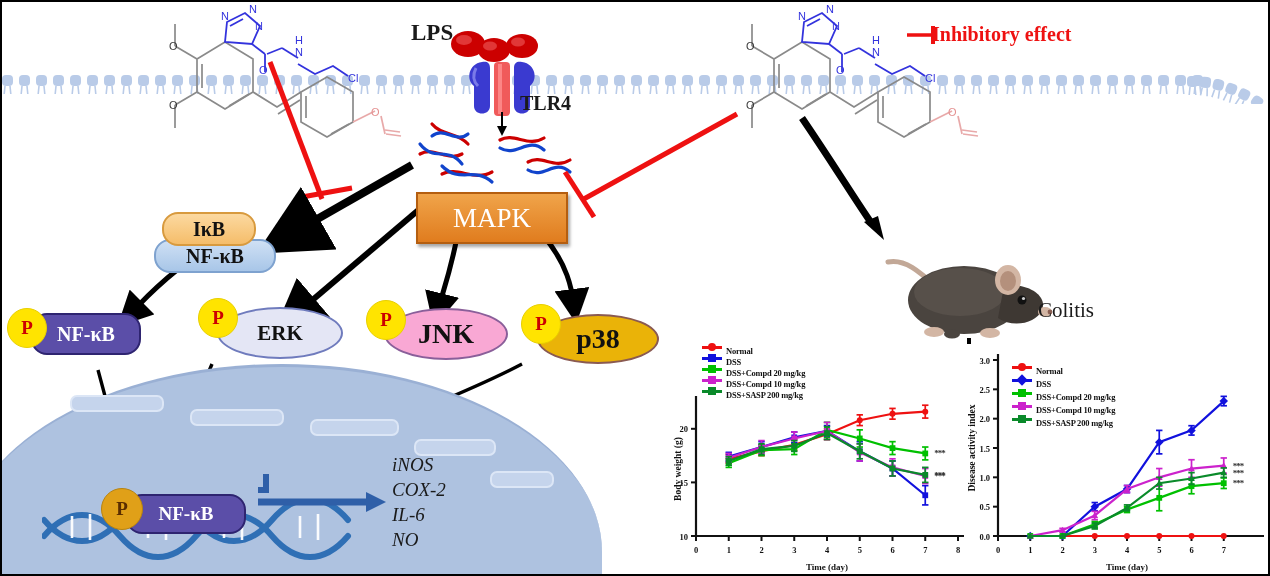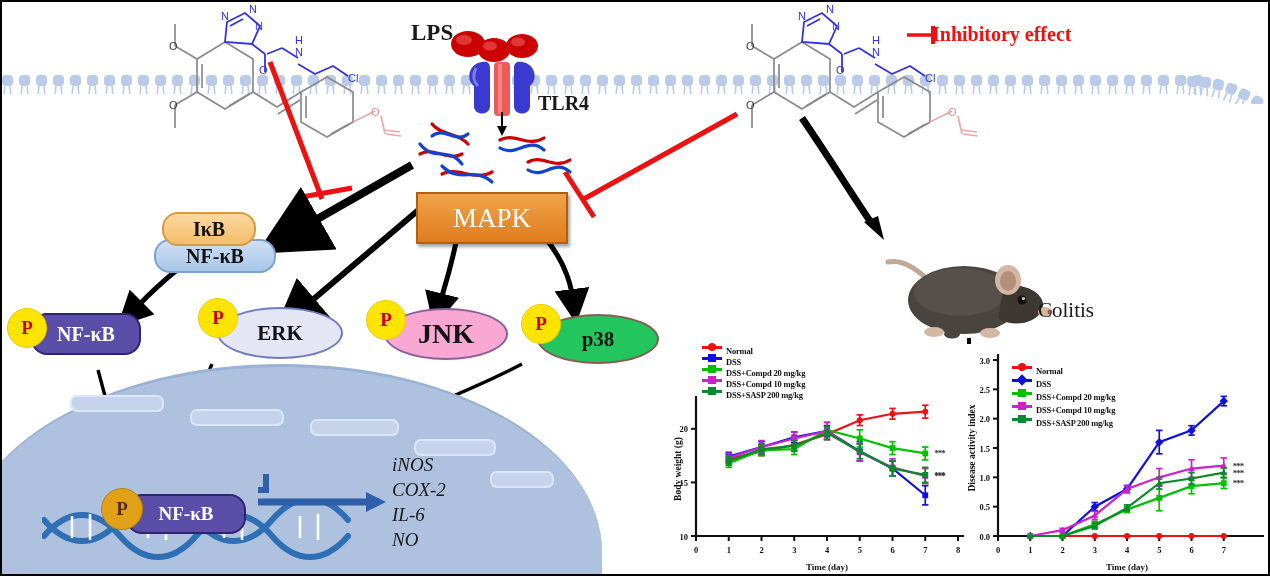--- a/index.html
+++ b/index.html
@@ -264,21 +264,21 @@
       </g>
 
       <g>
         <line x1="96" y1="106" x2="96" y2="125" stroke="#000" stroke-width="2"></line>
         <path d="M96 130 L91 120 L101 120 Z" fill="#000"></path>
       </g>
     </svg>
   </div>
 
   <div class="lbl" style="left:409px;top:18px;font-size:23px;">LPS</div>
-  <div class="lbl" style="left:536px;top:90px;font-size:20px;">TLR4</div>
+  <div class="lbl" style="left:518px;top:90px;font-size:20px;">TLR4</div>
 
   <div class="abs" style="left:400px;top:112px;">
     <svg width="200" height="80" viewBox="0 0 200 80">
       <g stroke-width="3.2" fill="none" stroke-linecap="round">
         <path d="M30 10 C40 22 55 18 66 30" stroke="#cc0000"></path>
         <path d="M30 22 C42 12 54 30 66 20" stroke="#1144cc"></path>
         <path d="M18 40 C32 32 46 48 60 40" stroke="#cc0000"></path>
         <path d="M18 30 C32 48 46 32 60 50" stroke="#1144cc"></path>
         <path d="M40 60 C56 52 72 68 90 58" stroke="#cc0000"></path>
         <path d="M40 52 C58 70 72 52 90 68" stroke="#1144cc"></path>
@@ -355,21 +355,21 @@
   <div class="pcirc" style="left:196px;top:296px;">P</div>
   <div class="oval" style="left:215px;top:305px;width:122px;height:48px;
        background:#e4e6f5;border:2px solid #6f7bbd;color:#111;font-size:21px;">ERK</div>
 
   <div class="pcirc" style="left:364px;top:298px;">P</div>
   <div class="oval" style="left:382px;top:306px;width:120px;height:48px;
        background:#f9a8d4;border:2px solid #8a5f9a;color:#111;font-size:28px;">JNK</div>
 
   <div class="pcirc" style="left:519px;top:302px;">P</div>
   <div class="oval" style="left:535px;top:312px;width:118px;height:46px;
-       background:#22c55e;border:2px solid #8a5a52;color:#111;font-size:21px;">p38</div>
+       background:#eab308;border:2px solid #8a5a52;color:#111;font-size:28px;">p38</div>
 
   <div class="nucleus">
     <div class="pore" style="left:108px;top:28px;width:90px;"></div>
     <div class="pore" style="left:228px;top:42px;width:90px;"></div>
     <div class="pore" style="left:348px;top:52px;width:85px;"></div>
     <div class="pore" style="left:452px;top:72px;width:78px;"></div>
     <div class="pore" style="left:528px;top:104px;width:60px;"></div>
   </div>
 
   <div class="abs" style="left:40px;top:500px;">

